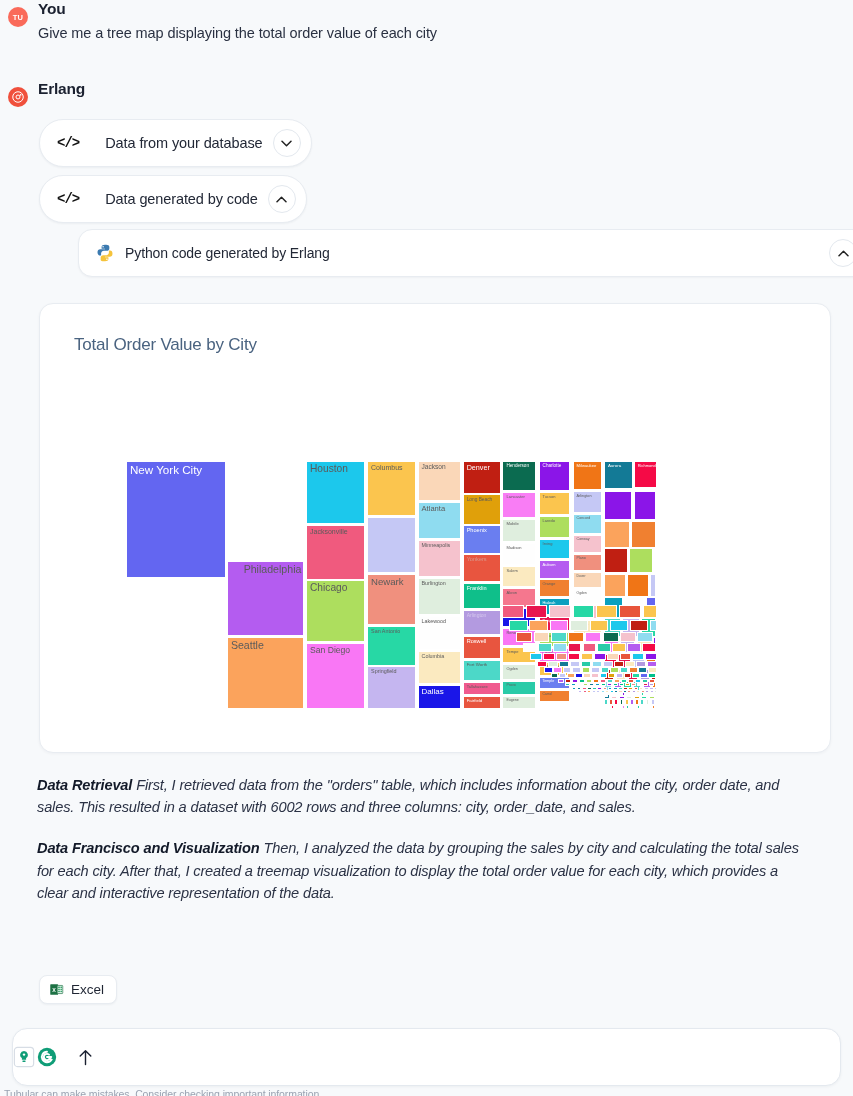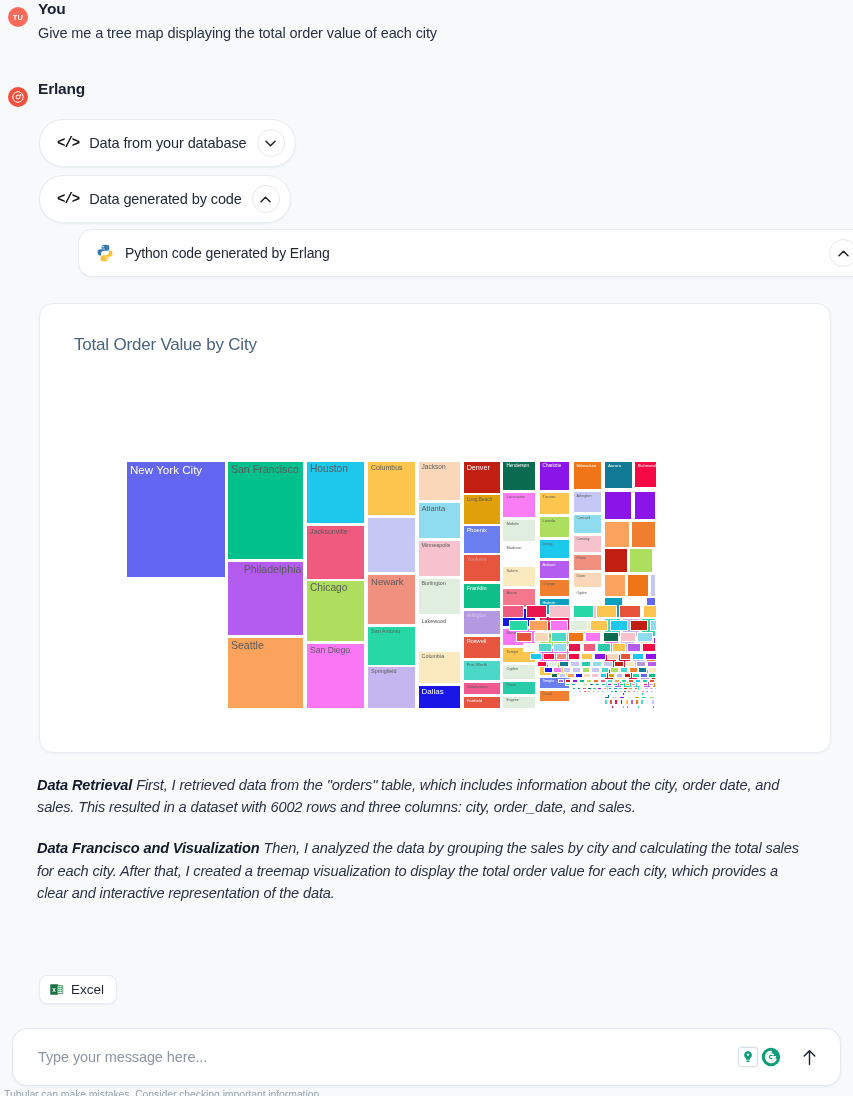--- a/index.html
+++ b/index.html
@@ -38,21 +38,21 @@
     display:inline-flex;align-items:center;gap:10px;
     background:#fff;border:1px solid #e8ecf1;border-radius:24px;
     padding:9px 10px 9px 17px;
     box-shadow:0 1px 2px rgba(20,30,50,.05);
     margin-top:0;
   }
   .code-glyph{
     font-family:"Liberation Mono","DejaVu Sans Mono",monospace;
     font-size:14px;font-weight:700;color:#111;letter-spacing:-1px;
   }
-  .pill-label{font-size:14.5px;color:#222836;letter-spacing:-.1px;white-space:nowrap;}
+  .pill-label{font-size:14.5px;color:#222836;letter-spacing:-.1px;white-space:nowrap;margin-left:16px;}
   .chev{
     width:26px;height:26px;border:1px solid #e3e8ee;border-radius:50%;
     background:#fff;display:flex;align-items:center;justify-content:center;
     flex:0 0 auto;
   }
   .chev svg{display:block;}
 
   
   .py-panel{
     margin:0 20px 0 39px;
@@ -190,23 +190,20 @@
           <path d="M1 5.7L5.5 1.3L10 5.7" fill="none" stroke="#222" stroke-width="1.5" stroke-linecap="round" stroke-linejoin="round"></path>
         </svg>
     </span>
   </div>
 
   <div class="chart-card">
     <div class="chart-title">Total Order Value by City</div>
     <div class="treemap" id="treemap">
         <div class="tile" style="left: 0px; top: 0px; width: 99.828px; height: 116.56px; background: rgb(99, 102, 241);">
           <span style="font-size: 11.6px; color: rgb(255, 255, 255);">New York City</span>
-        </div>
-        <div class="tile" style="left: 100.89px; top: 0px; width: 77.526px; height: 99.2px; background: rgb(0, 192, 139);">
-          <span style="font-size: 10.6px; color: rgb(91, 91, 91);">San Francisco</span>
         </div>
         <div class="tile" style="left: 100.89px; top: 100.192px; width: 77.526px; height: 74.896px; background: rgb(180, 92, 240);">
           <span style="font-size: 10.6px; color: rgb(91, 91, 91); text-align: right;">Philadelphia</span>
         </div>
         <div class="tile" style="left: 100.89px; top: 175.832px; width: 77.526px; height: 72.168px; background: rgb(251, 163, 92);">
           <span style="font-size: 10.6px; color: rgb(91, 91, 91);">Seattle</span>
         </div>
         <div class="tile" style="left: 180.009px; top: 0px; width: 59.472px; height: 62.992px; background: rgb(28, 200, 236);">
           <span style="font-size: 10.2px; color: rgb(91, 91, 91);">Houston</span>
         </div>
@@ -664,21 +661,20 @@
       <rect x="14.6" y="14" width="2.8" height="2.4" fill="#3aa76d"></rect>
       <rect x="18.2" y="14" width="2.6" height="2.4" fill="#3aa76d"></rect>
       <text x="8.2" y="15.2" font-family="Liberation Sans, sans-serif" font-size="8.5" font-weight="bold" fill="#ffffff" text-anchor="middle">X</text>
     </svg>
     <span>Excel</span>
   </div>
 
 </div>
 
 <div class="composer">
-  <input type="text" placeholder="Type your message here..." style="">
   <span class="tool-icons">
     <svg class="tool-ic" viewBox="0 0 24 24">
       <rect x="1.5" y="1.5" width="21" height="21" rx="3.5" fill="#ffffff" stroke="#d7dde5" stroke-width="1.3"></rect>
       <path d="M12 5.5a4.2 4.2 0 00-2.3 7.7v1.9h4.6v-1.9A4.2 4.2 0 0012 5.5z" fill="#0f9d77"></path>
       <rect x="10.2" y="15.9" width="3.6" height="1.5" rx=".7" fill="#0f9d77"></rect>
       <circle cx="12" cy="9.4" r="1.3" fill="#ffffff"></circle>
     </svg>
     <svg class="tool-ic" viewBox="0 0 24 24">
       <circle cx="12" cy="12" r="10" fill="#0f9d77"></circle>
       <path d="M12 6.3a5.7 5.7 0 104.9 8.6l-2-1.2A3.4 3.4 0 1112 8.6c.8 0 1.6.3 2.2.8" fill="none" stroke="#ffffff" stroke-width="2.1" stroke-linecap="round"></path>

